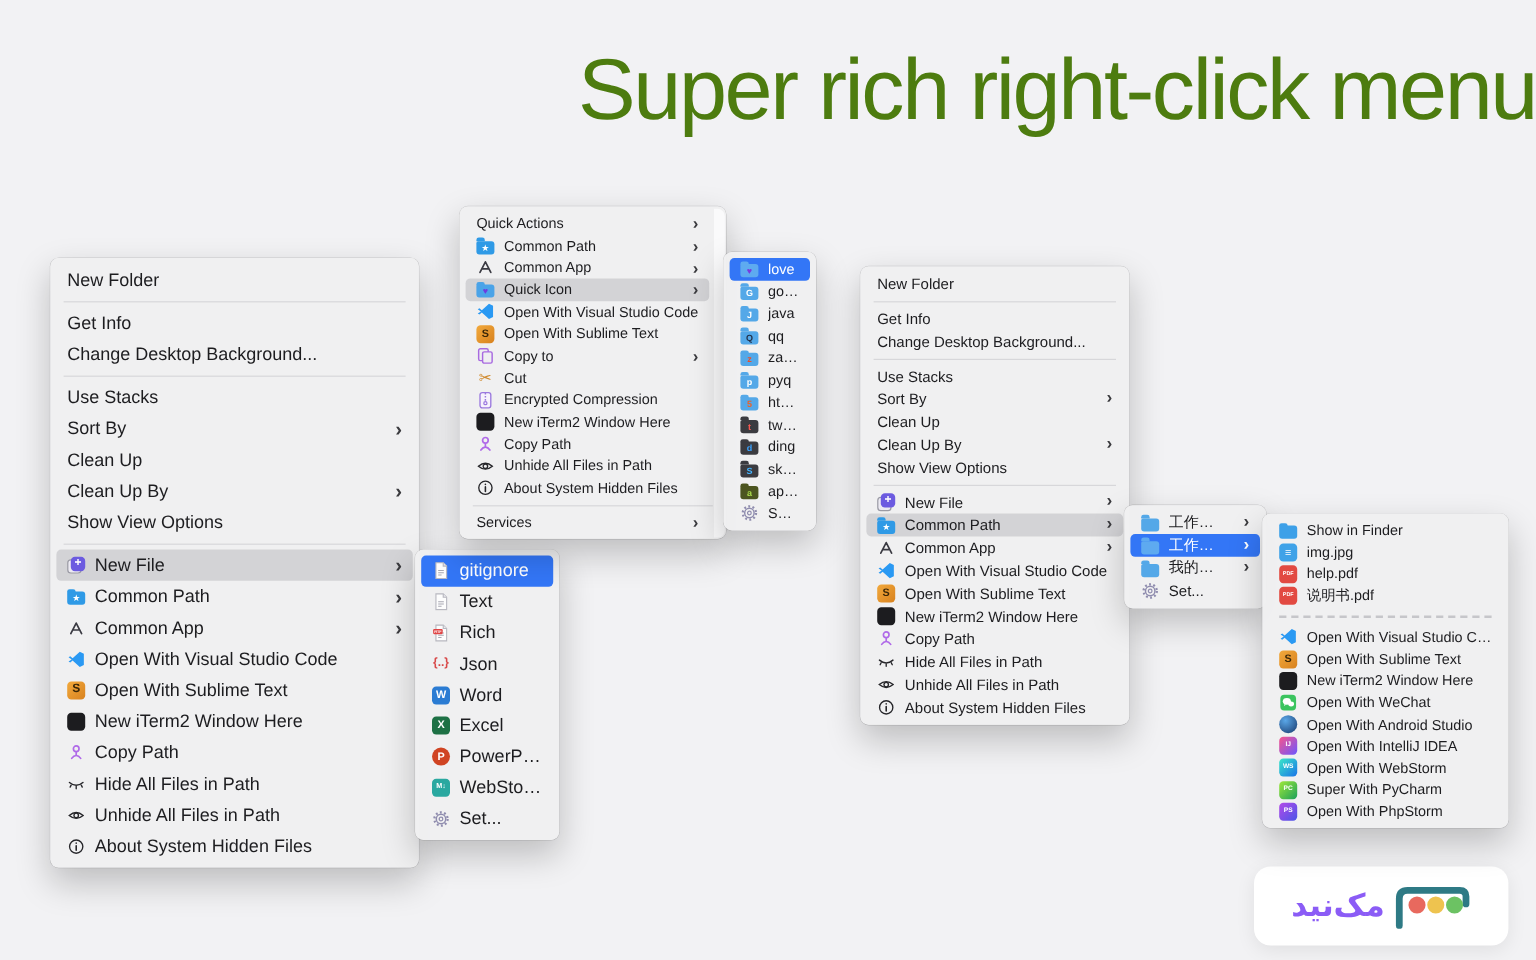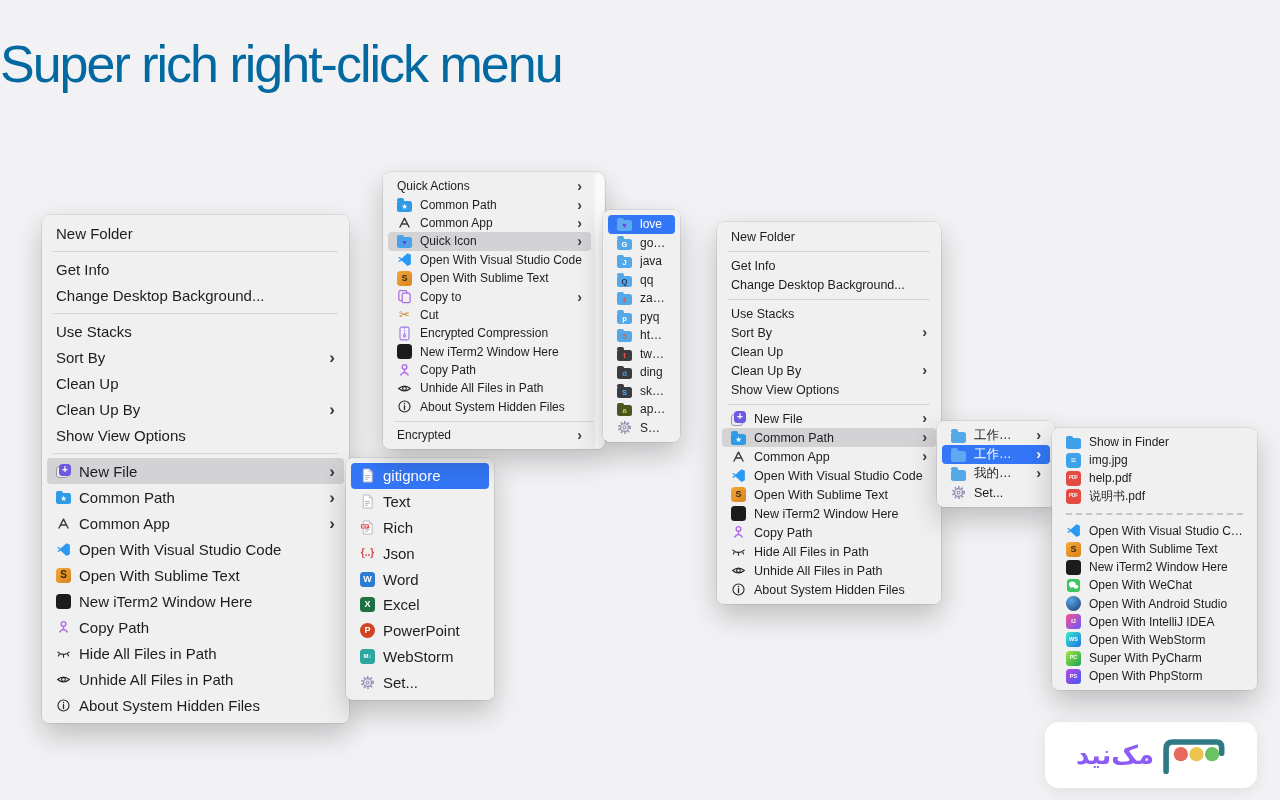--- a/index.html
+++ b/index.html
@@ -3,22 +3,22 @@
 <meta charset="utf-8">
 <style>
   html,body{margin:0;padding:0}
   body{
     width:1280px;height:800px;position:relative;overflow:hidden;
     background:#f2f2f4;
     font-family:"Liberation Sans","DejaVu Sans",sans-serif;
     -webkit-font-smoothing:antialiased;
   }
   .title{
-    position:absolute;top:34px;left:0;width:100%;text-align:left;
-    font-size:52px;font-weight:300;color:#0369a1;letter-spacing:-2px;
+    position:absolute;top:34px;left:0;width:100%;text-align:right;
+    font-size:72px;font-weight:300;color:#4d7c0f;letter-spacing:-2px;
   }
   .menu{
     position:absolute;background:rgba(239,239,241,.97);
     border-radius:7px;padding:5px 0;box-sizing:border-box;
     box-shadow:0 0 0 .5px rgba(0,0,0,.15),0 12px 28px rgba(0,0,0,.22);
   }
   .mi{
     display:flex;align-items:center;gap:8px;height:var(--rh);
     font-size:var(--fs);color:#1d1d20;margin:0 5px;padding:0 9px;
     border-radius:4px;white-space:nowrap;
@@ -164,21 +164,21 @@
     <div class="mi">
       <span class="ic">
         <svg viewBox="0 0 16 16">
           <circle cx="8" cy="8" r="5.9" fill="none" stroke="#26262a" stroke-width="1.2"></circle>
           <path d="M8 4.8v.2M8 7.2v4" stroke="#26262a" stroke-width="1.4" stroke-linecap="round"></path>
         </svg>
       </span>
       <span class="lbl">About System Hidden Files</span>
     </div>
   </div>
-<div class="menu" data-menu="newfile_sub" style="left:346px;top:458px;width:148px;--rh:25.8px;--fs:15px;z-index:15">
+<div class="menu" data-menu="newfile_sub" style="left:346px;top:458px;width:120px;--rh:25.8px;--fs:15px;z-index:15">
     <div class="mi sel-blue">
       <span class="ic">
         <svg viewBox="0 0 16 16">
           <path d="M3.5 1h6.5l3 3v11H3.5z" fill="#fdfdfd" stroke="#b8b8c0" stroke-width="1"></path>
           <path d="M10 1v3h3" fill="#e9e9ee" stroke="#b8b8c0" stroke-width="1"></path>
           <path d="M5.5 8h5M5.5 10h5M5.5 12h3" stroke="#a8a8b2" stroke-width=".9"></path>
         </svg>
       </span>
       <span class="lbl">gitignore</span>
     </div>
@@ -327,21 +327,21 @@
       <span class="ic">
         <svg viewBox="0 0 16 16">
           <circle cx="8" cy="8" r="5.9" fill="none" stroke="#26262a" stroke-width="1.2"></circle>
           <path d="M8 4.8v.2M8 7.2v4" stroke="#26262a" stroke-width="1.4" stroke-linecap="round"></path>
         </svg>
       </span>
       <span class="lbl">About System Hidden Files</span>
     </div>
     <div class="sep"></div>
     <div class="mi">
-      <span class="lbl">Encrypted</span>
+      <span class="lbl">Services</span>
       <span class="arr">›</span>
     </div>
   </div>
 <div class="menu" data-menu="folder_sub" style="left:603px;top:210px;width:77px;--rh:18.5px;--fs:12px;z-index:25">
     <div class="mi sel-blue">
       <span class="ic-folder" style="--fb:#5eaaf0">
         <b style="color:#7a3ae0">♥</b>
       </span>
       <span class="lbl">love</span>
     </div>

